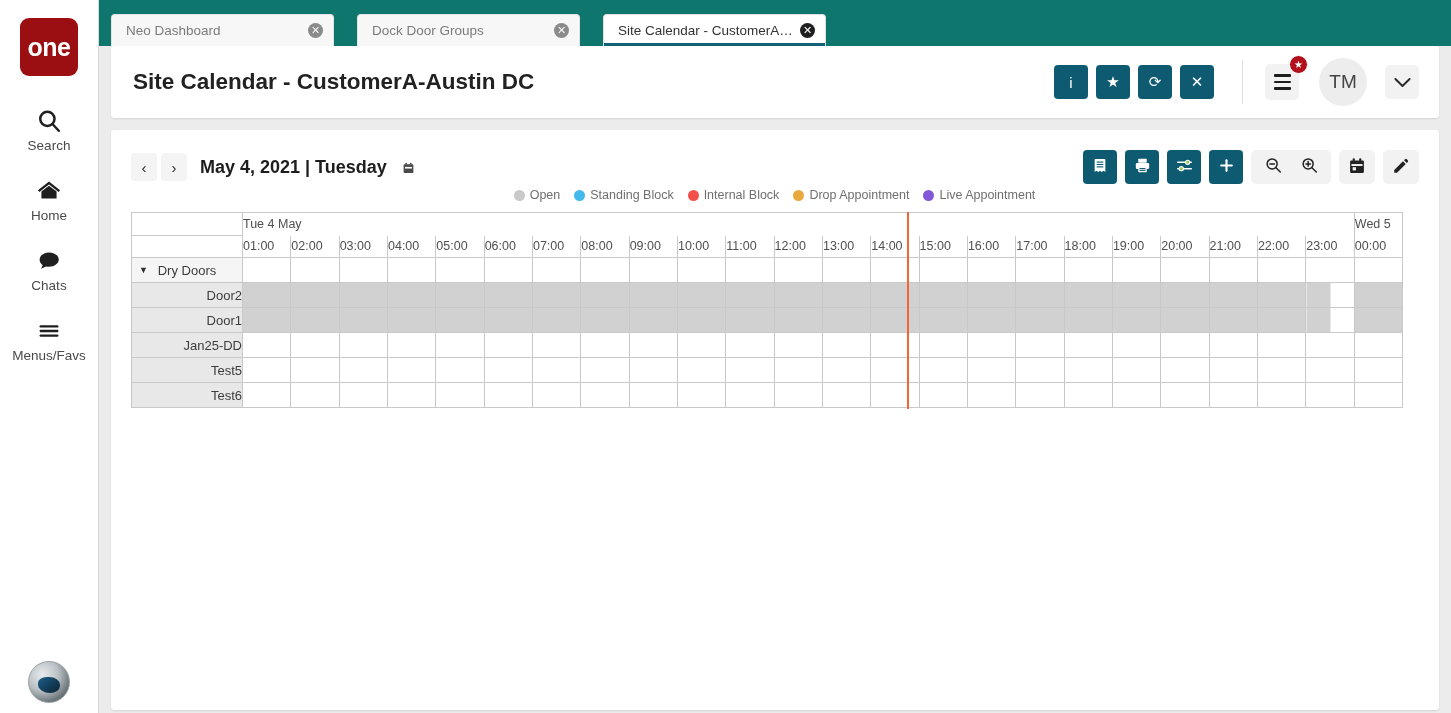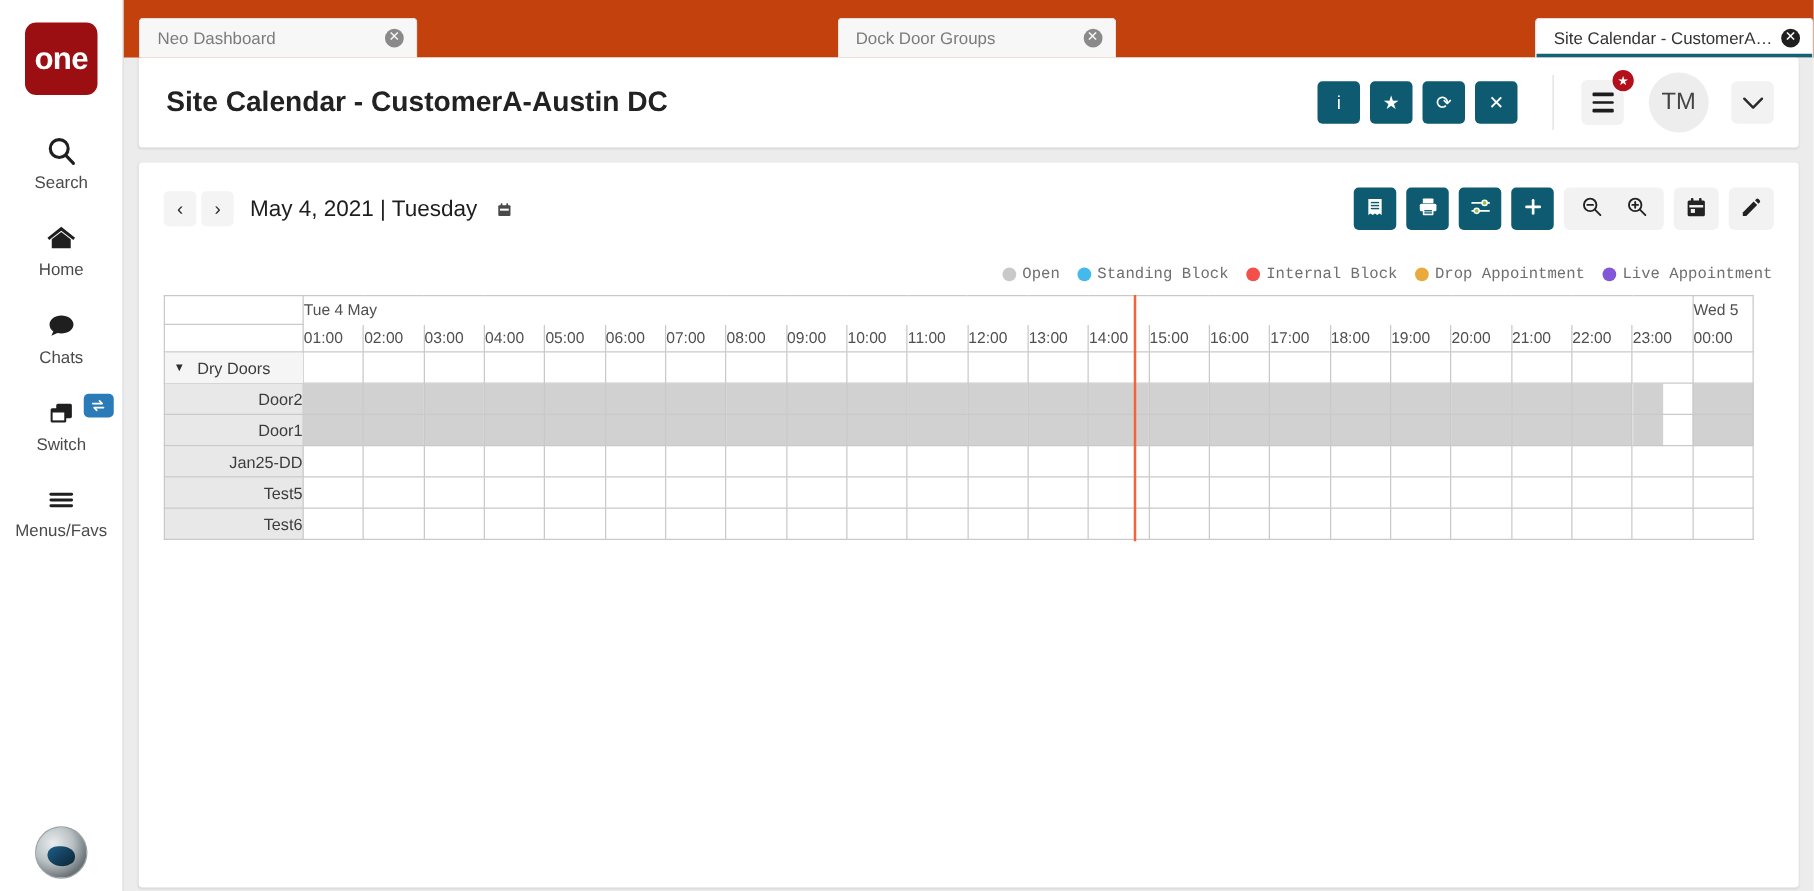--- a/index.html
+++ b/index.html
@@ -53,22 +53,21 @@
     background: linear-gradient(140deg,#1d5f8a 0%, #123a54 60%, #0c2636 100%);
   }
 
   
   .content { flex: 1; height: 713px; background: #ececec; position: relative; }
 
   
   .tabstrip {
     height: 46px; padding: 14px 0 0 12px;
     display: flex; align-items: flex-end; gap: 23px;
-    background: #c2410c;
-    justify-content: space-between;
+    background: #0f766e;
   }
   .tab {
     height: 32px; width: 223px;
     background: #f7f7f7;
     border-radius: 4px 4px 0 0;
     display: flex; align-items: center;
     padding: 0 10px 0 14px;
     font-size: 13.5px; color: #7b7b7b;
     cursor: pointer; position: relative;
     border: 1px solid #e3e3e3; border-bottom: none;
@@ -146,41 +145,41 @@
     border-radius: 3px; box-shadow: 0 1px 2px rgba(0,0,0,.10);
     padding: 18px 20px 0 20px;
     position: relative;
   }
   .cal-toolbar { display: flex; align-items: center; height: 38px; }
   .nav-btn {
     width: 26px; height: 28px; border-radius: 4px; background: #f4f4f4;
     display:flex; align-items:center; justify-content:center;
     color:#2b2b2b; font-size: 15px; cursor: pointer; margin-right: 4px;
   }
-  .cal-date { font-size: 18px; font-weight: 400; color: #1d1d1d; margin-left: 9px; white-space: nowrap; }
+  .cal-date { font-size: 18px; font-weight: 700; color: #1d1d1d; margin-left: 9px; white-space: nowrap; }
   .cal-date-icon {
     display:inline-flex; align-items:center; justify-content:center;
     margin-left: 10px; vertical-align: middle; color:#4a4a4a;
   }
   .tb-right { margin-left: auto; display: flex; align-items: center; gap: 8px; }
   .tb-group {
     background: #f2f2f2; border-radius: 5px; display: flex; align-items: center;
     padding: 0 4px; height: 34px;
   }
   .btn-light {
     width: 36px; height: 34px; border-radius: 5px; background: #f2f2f2;
     display:flex; align-items:center; justify-content:center;
     cursor: pointer; color: #2b2b2b; border: none;
   }
   .tb-group .btn-light { background: transparent; }
 
   
   .legend {
-    display: flex; justify-content: flex-end; align-items: center;
-    gap: 14px; margin-top: 26px; padding-right: 1px; font-family: Liberation Mono, monospace;
+    display: flex; justify-content: center; align-items: center;
+    gap: 14px; margin-top: 2px; padding-right: 1px;
   }
   .legend-item { display: flex; align-items: center; gap: 5px; font-size: 12.5px; color: #6f6f6f; }
   .legend-dot { width: 11px; height: 11px; border-radius: 50%; display:block; }
 
   
   .grid-wrap { margin-top: 10px; position: relative; width: 1271px; }
   table.cal { border-collapse: collapse; table-layout: fixed; width: 1271px; padding-left: 36px; }
   table.cal td, table.cal th { border: 1px solid #c9c9c9; padding: 0; }
   col.lbl { width: 111px; }
   .day-cell {
@@ -246,35 +245,20 @@
 
     <div class="rail-item">
       <span class="rail-icon">
         <svg width="28" height="25" viewBox="0 0 24 24" fill="#1f1f1f">
           <path d="M12 4.2c5.2 0 9.4 3 9.4 6.9s-4.2 6.9-9.4 6.9a12 12 0 0 1-2.9-.35l-4.7 2.2 1.5-3.4c-1.8-1.3-2.9-3.1-2.9-5.35 0-3.9 4.2-6.9 9-6.9z"></path>
         </svg>
       </span>
       <span class="rail-label">Chats</span>
     </div>
 
-    <div class="rail-item">
-      <span class="rail-icon">
-        <svg width="27" height="24" viewBox="0 0 24 24" fill="#1f1f1f">
-          <rect x="7.5" y="4" width="12.5" height="11.5" rx="1.3"></rect>
-          <rect x="3" y="7.5" width="12.5" height="11.5" rx="1.3"></rect>
-          <rect x="4.6" y="11" width="9.3" height="6.3" fill="#fff"></rect>
-        </svg>
-      </span>
-      <span class="switch-badge">
-        <svg width="13" height="13" viewBox="0 0 24 24" fill="none" stroke="#fff" stroke-width="2.4" stroke-linecap="round">
-          <path d="M4 9h14M14 5l4 4M20 15H6M10 19l-4-4"></path>
-        </svg>
-      </span>
-      <span class="rail-label">Switch</span>
-    </div>
 
     <div class="rail-item">
       <span class="rail-icon">
         <svg width="28" height="22" viewBox="0 0 24 24" stroke="#1f1f1f" stroke-width="2.6" stroke-linecap="round">
           <line x1="3" y1="7" x2="21" y2="7"></line>
             <line x1="3" y1="12" x2="21" y2="12"></line>
             <line x1="3" y1="17" x2="21" y2="17"></line>
         </svg>
       </span>
       <span class="rail-label">Menus/Favs</span>

